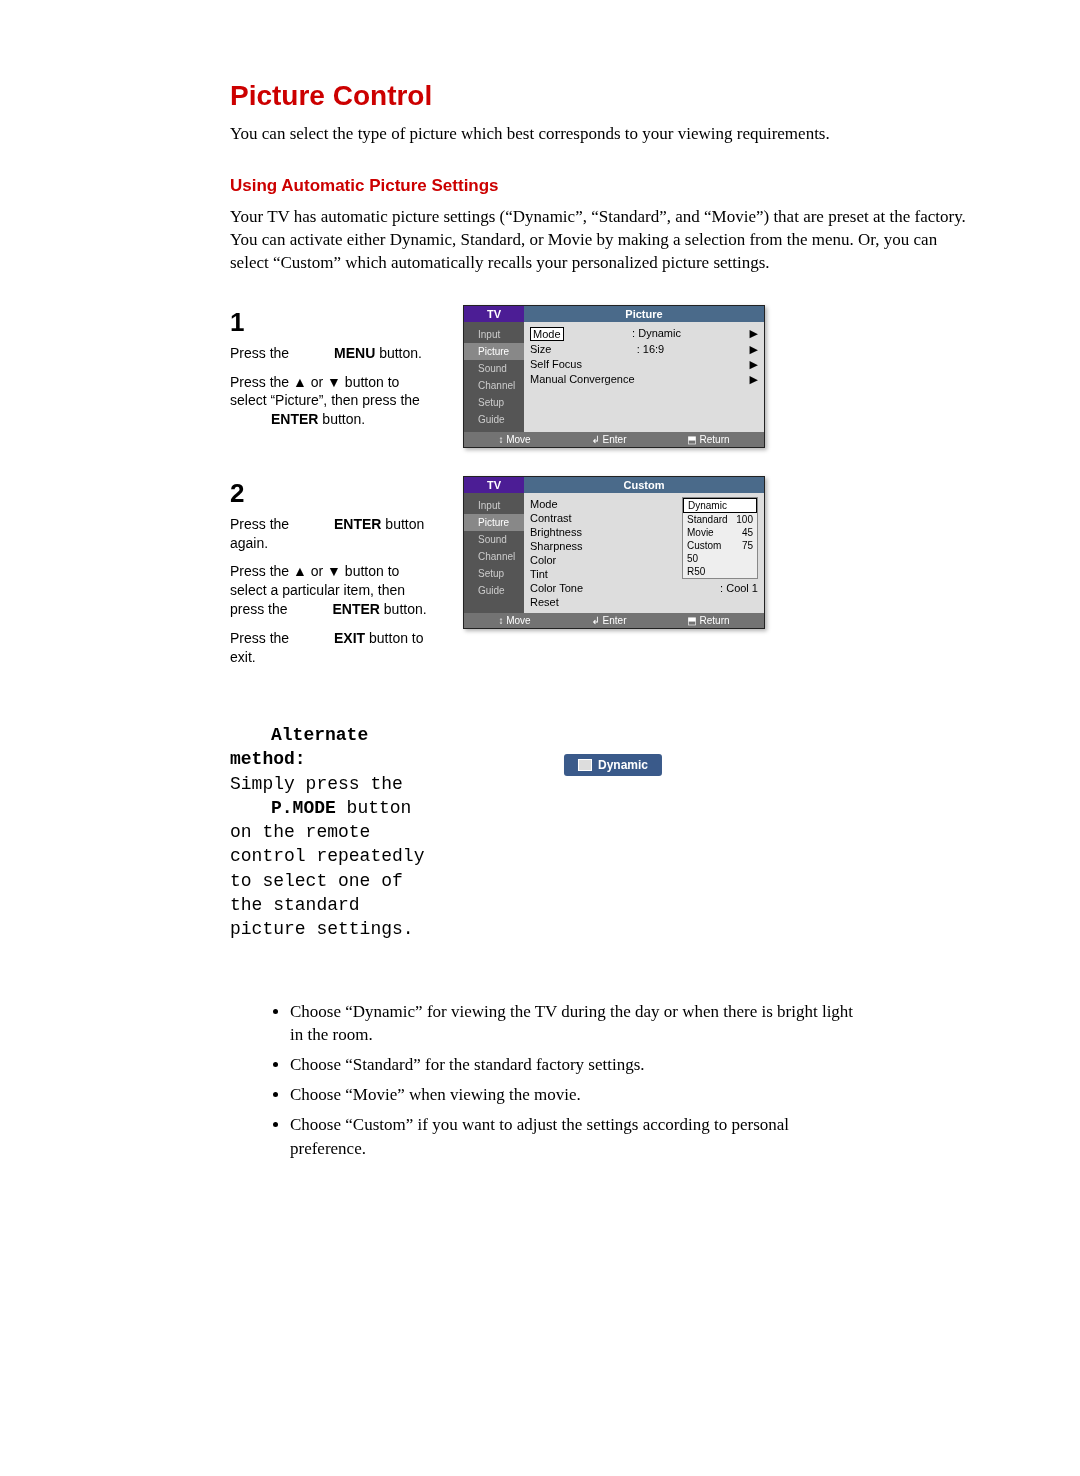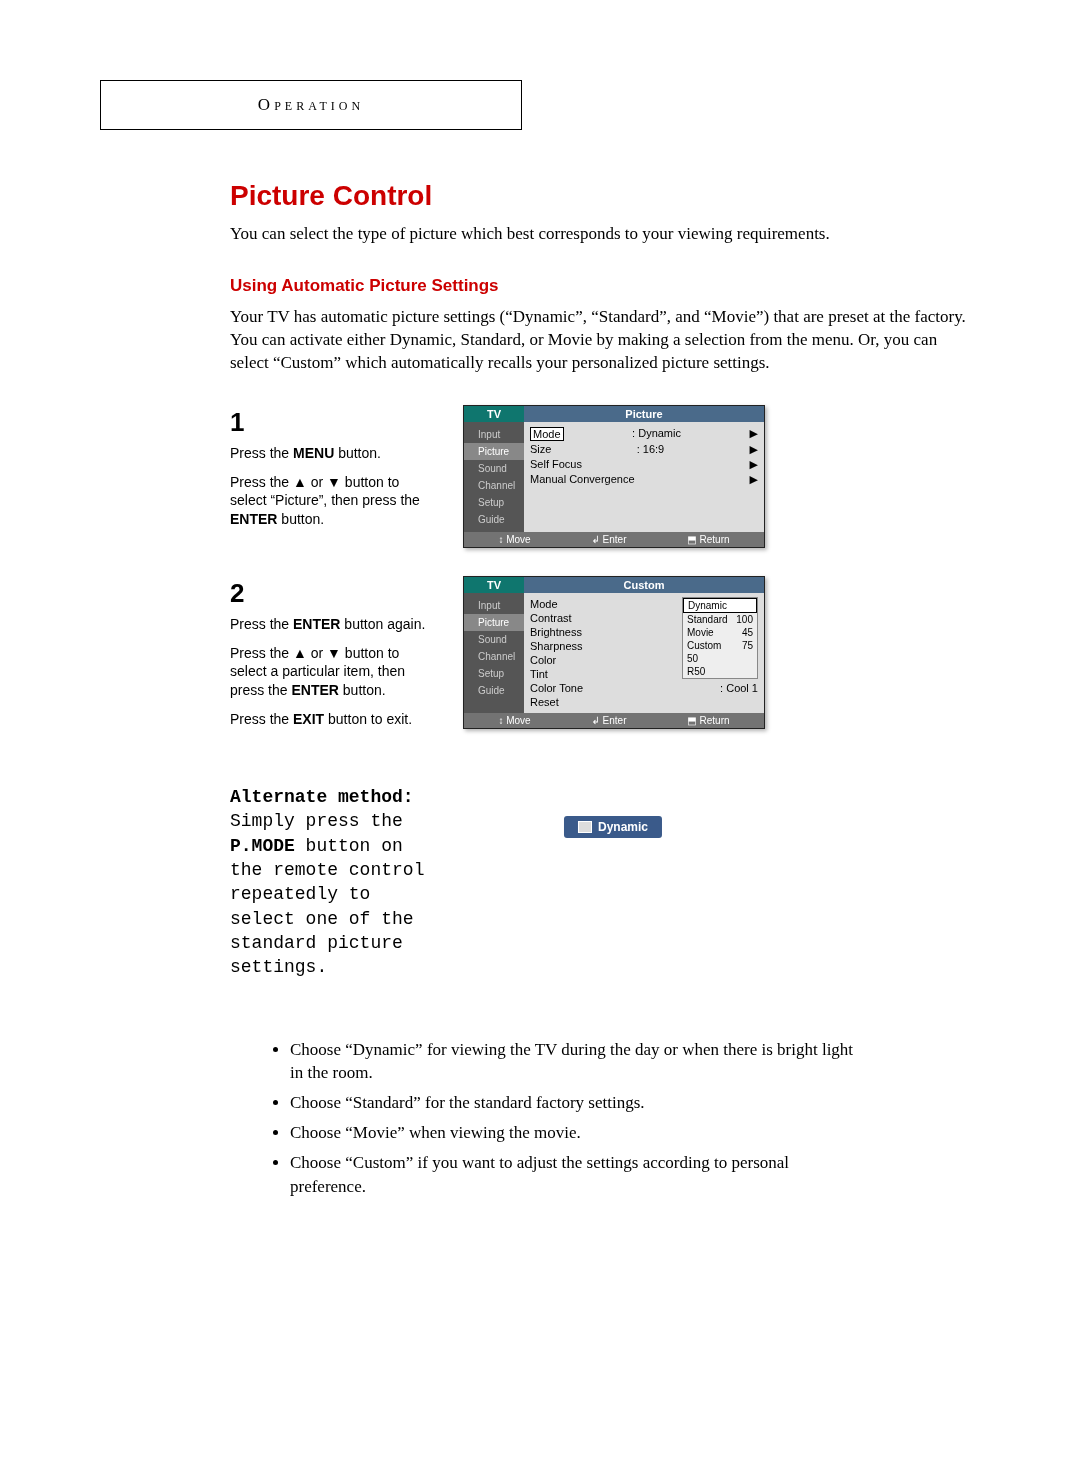--- a/index.html
+++ b/index.html
@@ -80,21 +80,21 @@
   }
   .osd-topbar {
     display: flex;
     font-weight: bold;
     font-size: 11px;
   }
   .osd-topbar .tv {
     flex: 0 0 60px;
     text-align: center;
     padding: 2px 0;
-    background: #0f766e;
+    background: #4c1d95;
   }
   .osd-topbar .menu-title {
     flex: 1;
     text-align: center;
     background: #4a6a8a;
     padding: 2px 0;
   }
   .osd-body {
     display: flex;
   }
@@ -190,27 +190,26 @@
     margin: 0 0 0 150px;
     font-size: 17px;
     line-height: 1.4;
   }
   .bullets li { margin-bottom: 6px; padding-right:120px;}
   .footer {
     text-align: center;
     font-size: 15px;
     margin-top: 50px;
   }
-  .b { font-weight: bold; }
+  .b { font-weight: bold; margin-left: 41px; }
 </style>
 </head>
 <body>
 
 <div class="page">
-  <div class="header-box">Operation</div>
 
   <h1 class="title">Picture Control</h1>
   <p class="intro">You can select the type of picture which best corresponds to your viewing requirements.</p>
 
   <div class="subhead">Using Automatic Picture Settings</div>
   <p class="bodytext">Your TV has automatic picture settings (“Dynamic”, “Standard”, and “Movie”) that are preset at the factory.  You can activate either Dynamic, Standard, or Movie by making a selection from the menu. Or, you can select “Custom” which automatically recalls your personalized picture settings.</p>
 
   <div class="step-block">
     <div class="step-text">
       <div class="step-num">1</div>

